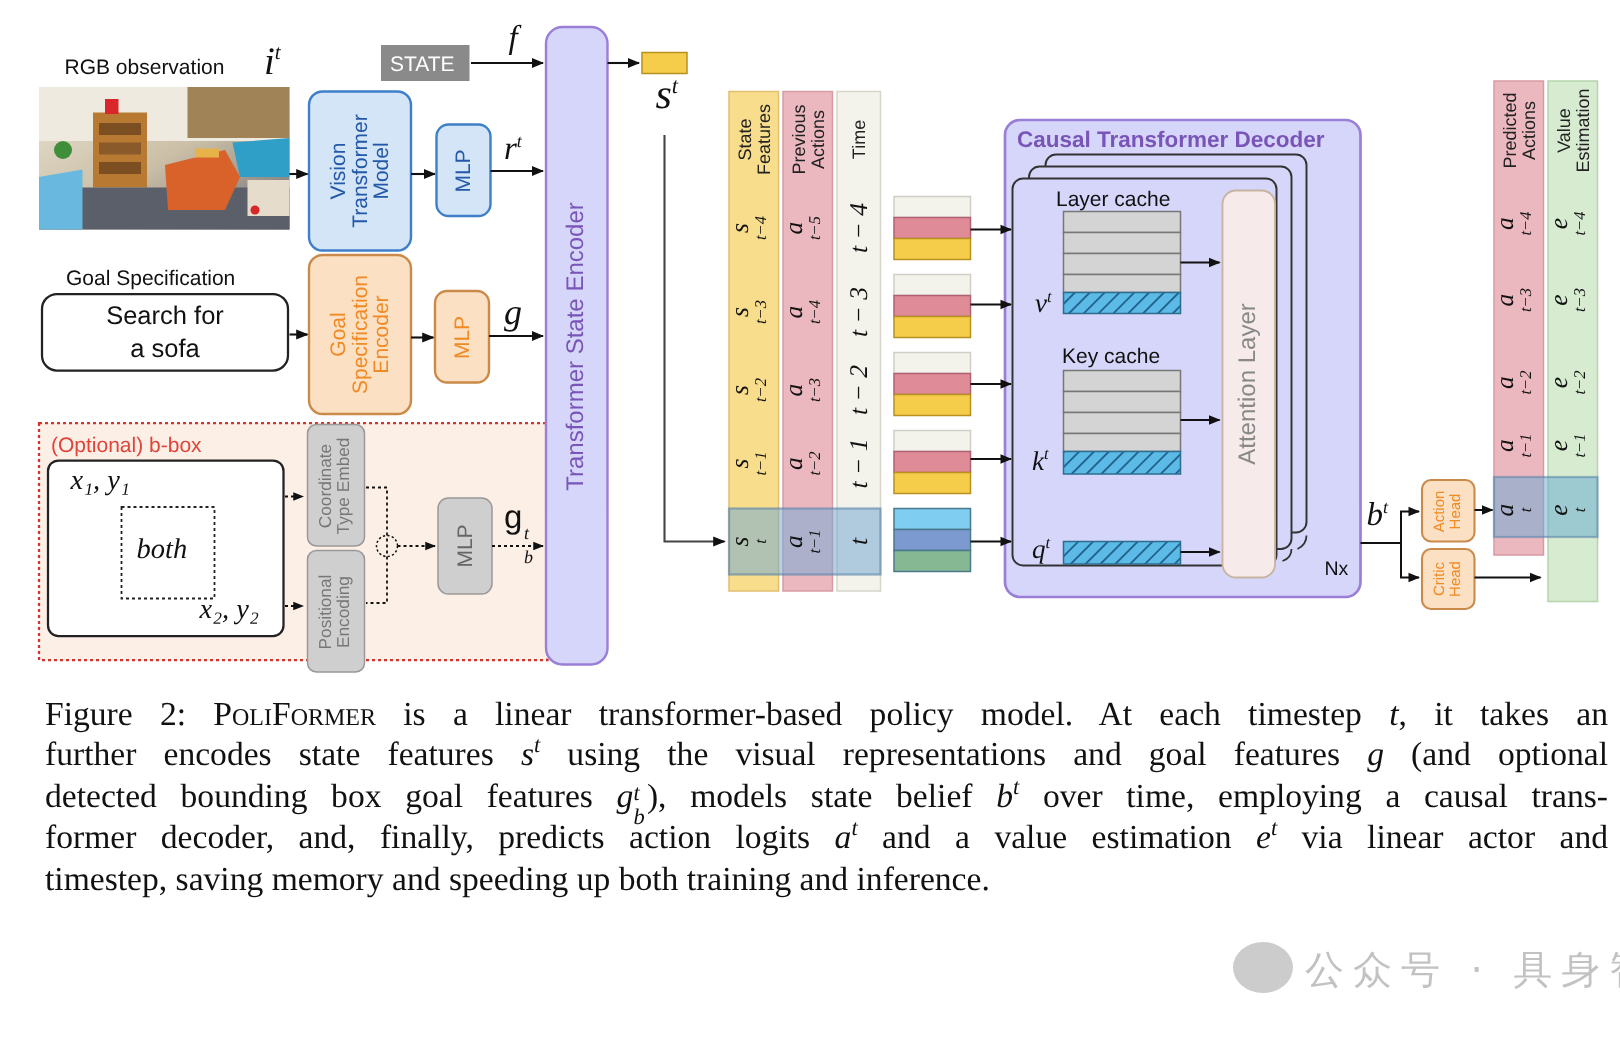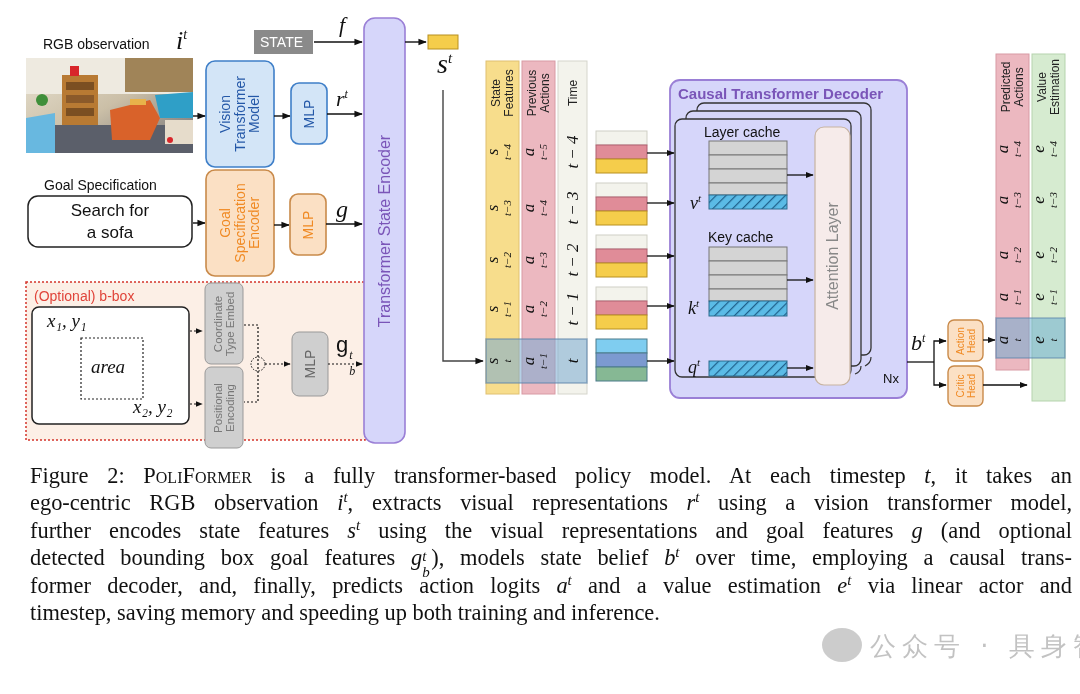--- a/index.html
+++ b/index.html
@@ -206,21 +206,21 @@
   </div>
   <div class="box" style="left:290px;top:194px;width:36px;height:61px;">
     <div class="vtext sans" style="font-size:14px;color:#f08a24;">
         <span>MLP</span>
       </div>
   </div>
   <div class="lbl serif-i" style="left:336px;top:196px;font-size:24px;">g</div>
 
   <div class="lbl sans" style="left:34px;top:288px;font-size:14px;color:#e0443a;">(Optional) b-box</div>
   <div class="lbl serif-i" style="left:47px;top:310px;font-size:19px;">x₁, y₁</div>
-  <div class="lbl serif-i" style="left:91px;top:356px;font-size:19px;">area</div>
+  <div class="lbl serif-i" style="left:91px;top:356px;font-size:19px;">both</div>
   <div class="lbl serif-i" style="left:133px;top:396px;font-size:19px;">x₂, y₂</div>
   <div class="box" style="left:205px;top:283px;width:38px;height:81px;">
     <div class="vtext sans" style="font-size:11.5px;color:#777;">
         <span>Coordinate</span>
         <span>Type Embed</span>
       </div>
   </div>
   <div class="box" style="left:205px;top:367px;width:38px;height:81px;">
     <div class="vtext sans" style="font-size:11.5px;color:#777;">
         <span>Positional</span>
@@ -422,22 +422,21 @@
       </div>
       <div class="box" style="left: 1032px; top: 318px; width: 33px; height: 44px;">
         <div class="vtext" style="font-size: 17px;">
           <span style="font-family: &quot;Liberation Serif&quot;, serif; font-style: italic;"><span>e</span><sup style="font-size: 11px;">t</sup></span>
         </div>
       </div>
     </div>
 </div>
 
 <div id="caption">
-  <span class="line"><span>Figure 2: </span><span class="sc">PoliFormer</span><span> is a fully transformer-based policy model.  At each timestep </span><i>t</i><span>, it takes an</span></span>
-  <span class="line"><span>ego-centric RGB observation </span><i>i</i><sup><i>t</i></sup><span>, extracts visual representations </span><i>r</i><sup><i>t</i></sup><span> using a vision transformer model,</span></span>
+  <span class="line"><span>Figure 2: </span><span class="sc">PoliFormer</span><span> is a linear transformer-based policy model.  At each timestep </span><i>t</i><span>, it takes an</span></span>
   <span class="line"><span>further encodes state features </span><i>s</i><sup><i>t</i></sup><span> using the visual representations and goal features </span><i>g</i><span> (and optional</span></span>
   <span class="line"><span>detected bounding box goal features </span><i>g</i><span style="display:inline-block;position:relative;width:9px;height:10px;"><i style="position:absolute;top:-12px;left:0;font-size:15px;">t</i><i style="position:absolute;top:4px;left:0;font-size:15px;">b</i></span><span>), models state belief </span><i>b</i><sup><i>t</i></sup><span> over time, employing a causal trans-</span></span>
   <span class="line"><span>former decoder, and, finally, predicts action logits </span><i>a</i><sup><i>t</i></sup><span> and a value estimation </span><i>e</i><sup><i>t</i></sup><span> via linear actor and</span></span>
   <span class="line last">timestep, saving memory and speeding up both training and inference.</span>
 </div>
 
 <div id="wm-icon"></div>
 <div id="watermark">公众号 · 具身智能之心</div>
 
 </body></html>

